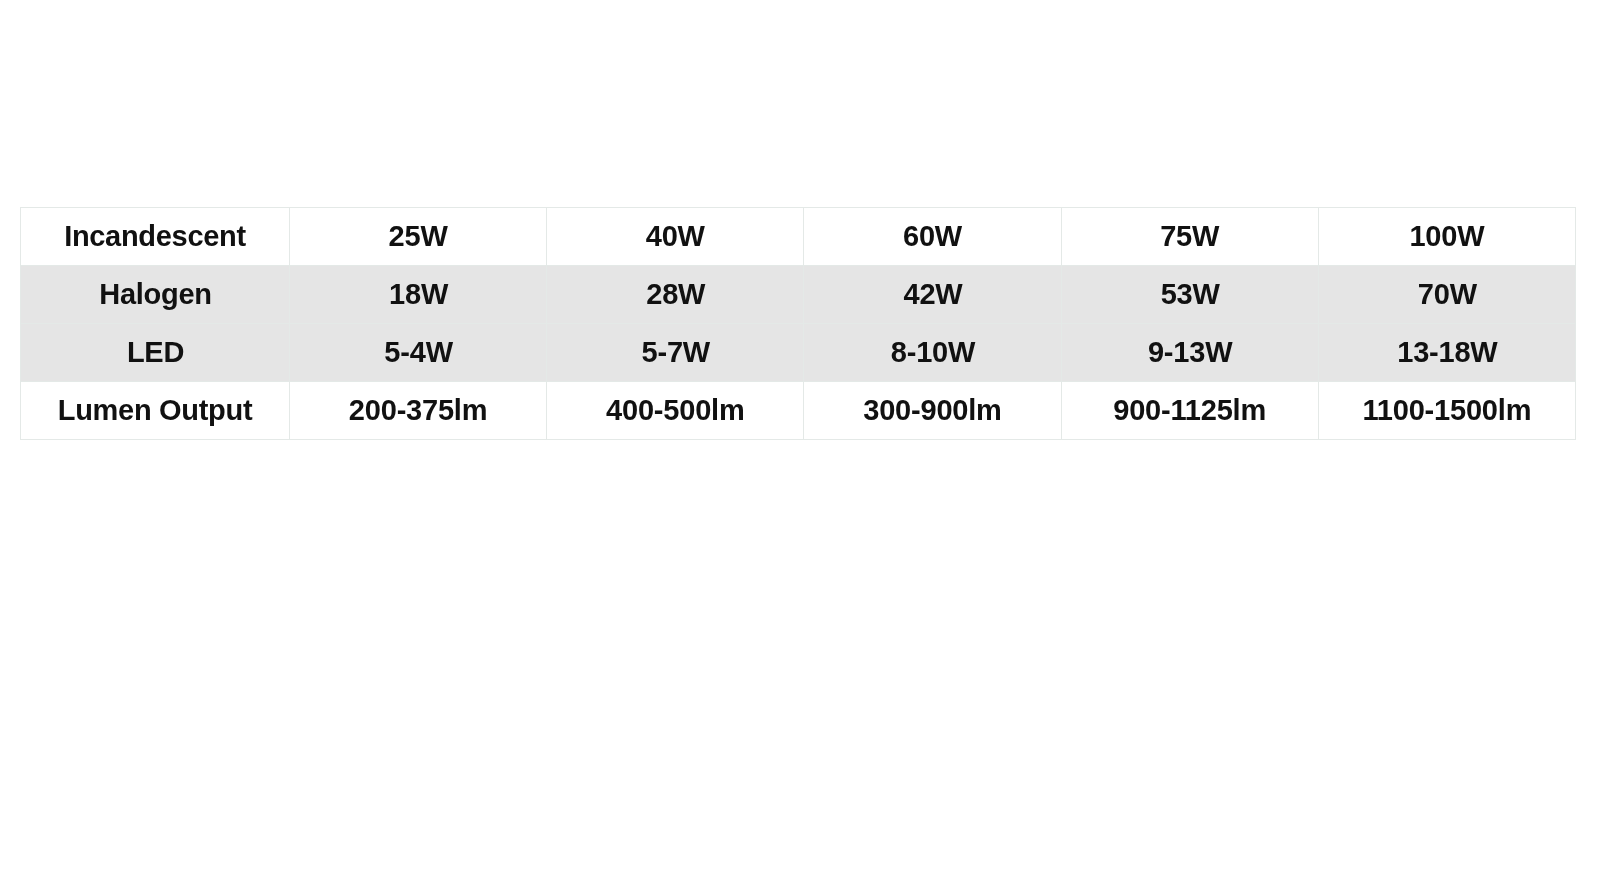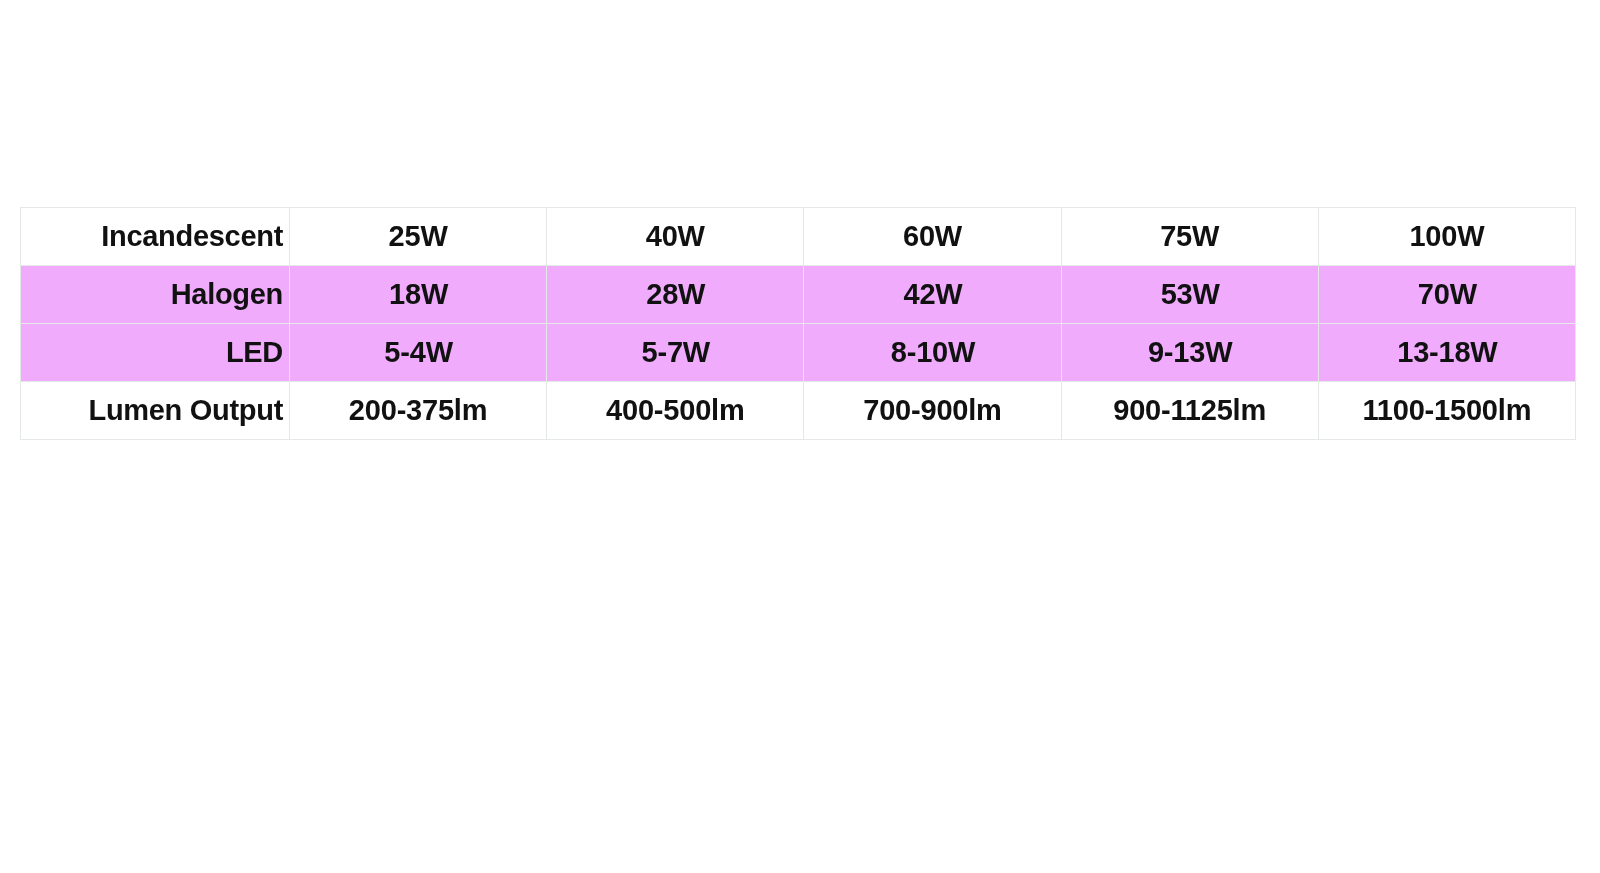--- a/index.html
+++ b/index.html
@@ -40,25 +40,24 @@
     color: #111111;
     font-weight: 700;
     letter-spacing: -0.2px;
   }
 
   table.equiv td.rowhead {
     font-weight: bold;
     width: 256px;
     font-size: 29px;
     letter-spacing: -0.3px;
-    text-align: right;
   }
 
   table.equiv tr.alt td {
-    background: #f0abfc;
+    background: #e5e5e5;
     padding-left: 7px;
   }
   table.equiv tr.plain td {
     background: #ffffff;
   }
 
   
   table.equiv {
     box-shadow: 0 0 0 0 transparent;
   }
@@ -95,20 +94,20 @@
         <td>5-7W</td>
         <td>8-10W</td>
         <td>9-13W</td>
         <td>13-18W</td>
       </tr>
 
       <tr class="plain">
         <td class="rowhead">Lumen Output</td>
         <td>200-375lm</td>
         <td>400-500lm</td>
-        <td>700-900lm</td>
+        <td>300-900lm</td>
         <td>900-1125lm</td>
         <td>1100-1500lm</td>
       </tr>
 
     </tbody>
   </table>
 </div>
 
 </body></html>

